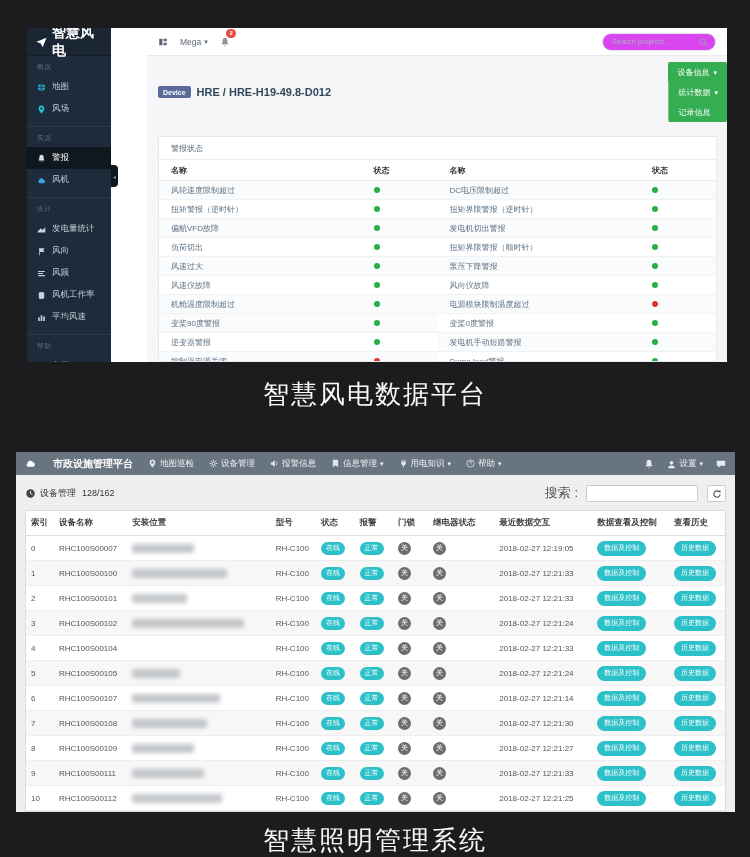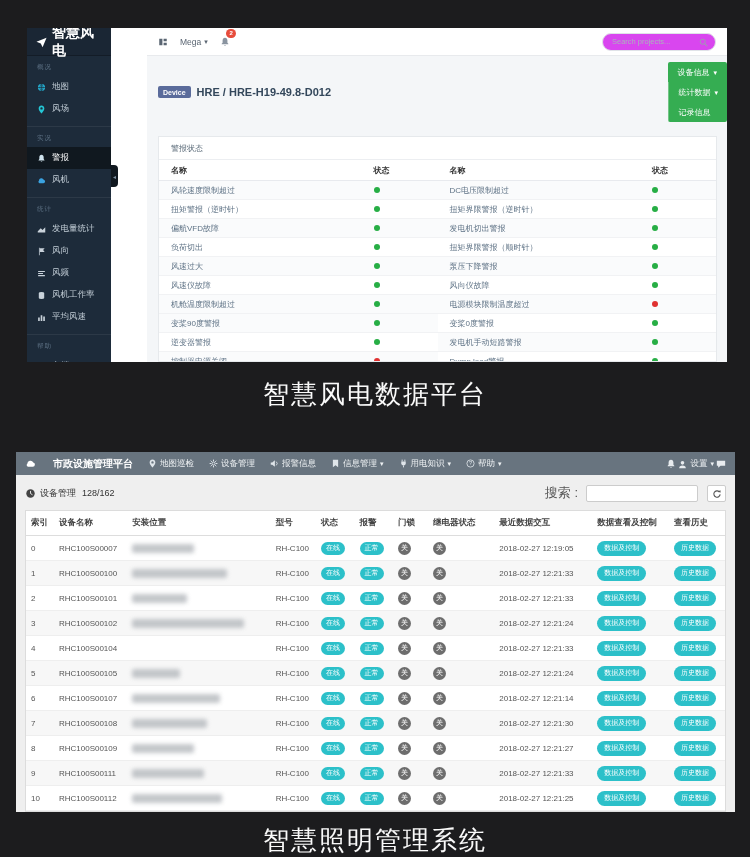--- a/index.html
+++ b/index.html
@@ -74,21 +74,21 @@
   .dot.err{background:#e03131;}
 
   
   .shot-light{position:absolute;left:16px;top:452px;width:719px;height:360px;
     background:#efefef;overflow:hidden;display:flex;flex-direction:column;}
   .l-nav{height:23px;background:#68747f;display:flex;align-items:center;color:#fff;
     padding:0 9px;gap:15px;flex-shrink:0;}
   .l-brand{font-size:10px;font-weight:bold;display:flex;gap:17px;align-items:center;white-space:nowrap;}
   .l-navitem{font-size:8.5px;color:#eef1f3;display:flex;gap:3px;align-items:center;
     cursor:pointer;white-space:nowrap;}
-  .l-right{margin-left:auto;display:flex;gap:2px;align-items:center;}
+  .l-right{margin-left:auto;display:flex;gap:13px;align-items:center;}
   .l-settings{font-size:8.5px;color:#eef1f3;display:flex;gap:3px;align-items:center;cursor:pointer;}
   .l-toolbar{display:flex;align-items:center;padding:9px 9px 8px;gap:4px;flex-shrink:0;}
   .l-title{font-size:9px;color:#333;}
   .l-count{font-size:9px;color:#333;margin-left:2px;}
   .l-search-label{margin-left:auto;font-size:13px;color:#555;margin-right:4px;}
   .l-input{width:112px;height:17px;border:1px solid #ccc;background:#fff;border-radius:2px;
     font-size:8px;padding:0 4px;outline:none;color:#333;box-sizing:border-box;}
   .l-refresh{width:19px;height:17px;border:1px solid #ccc;background:#fff;border-radius:2px;
     display:flex;align-items:center;justify-content:center;margin-left:5px;cursor:pointer;
     color:#555;box-sizing:border-box;}

